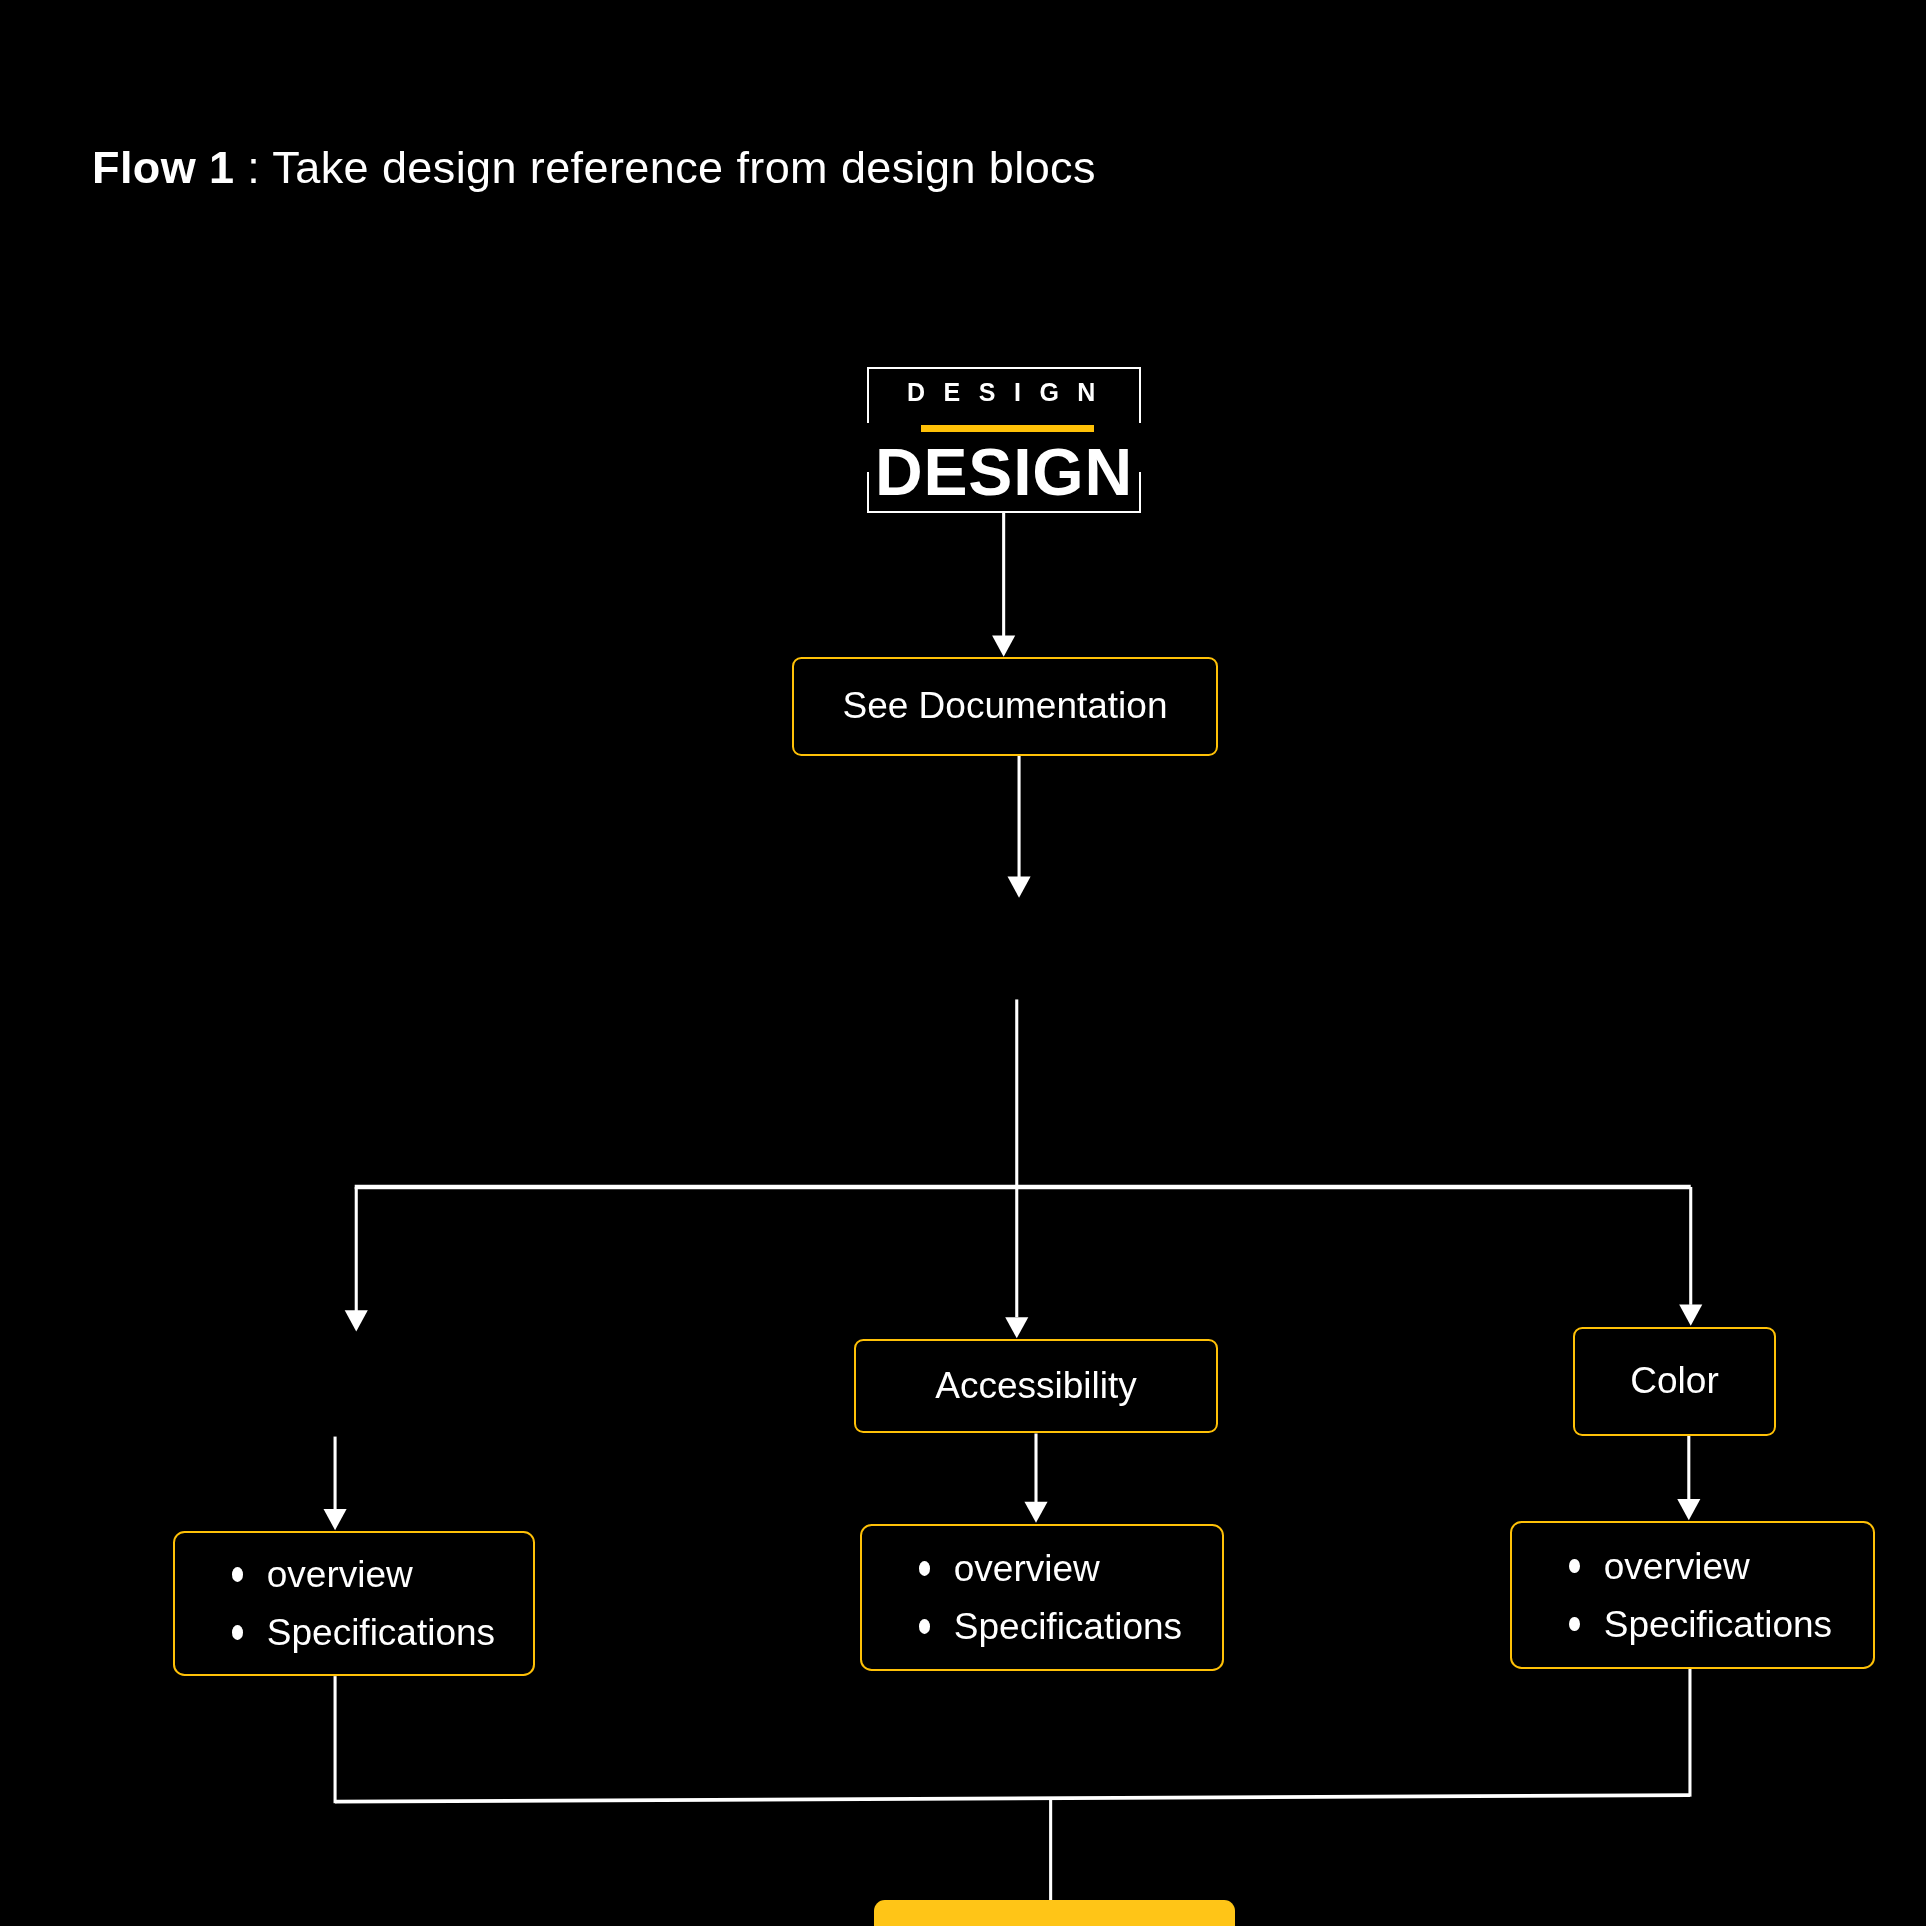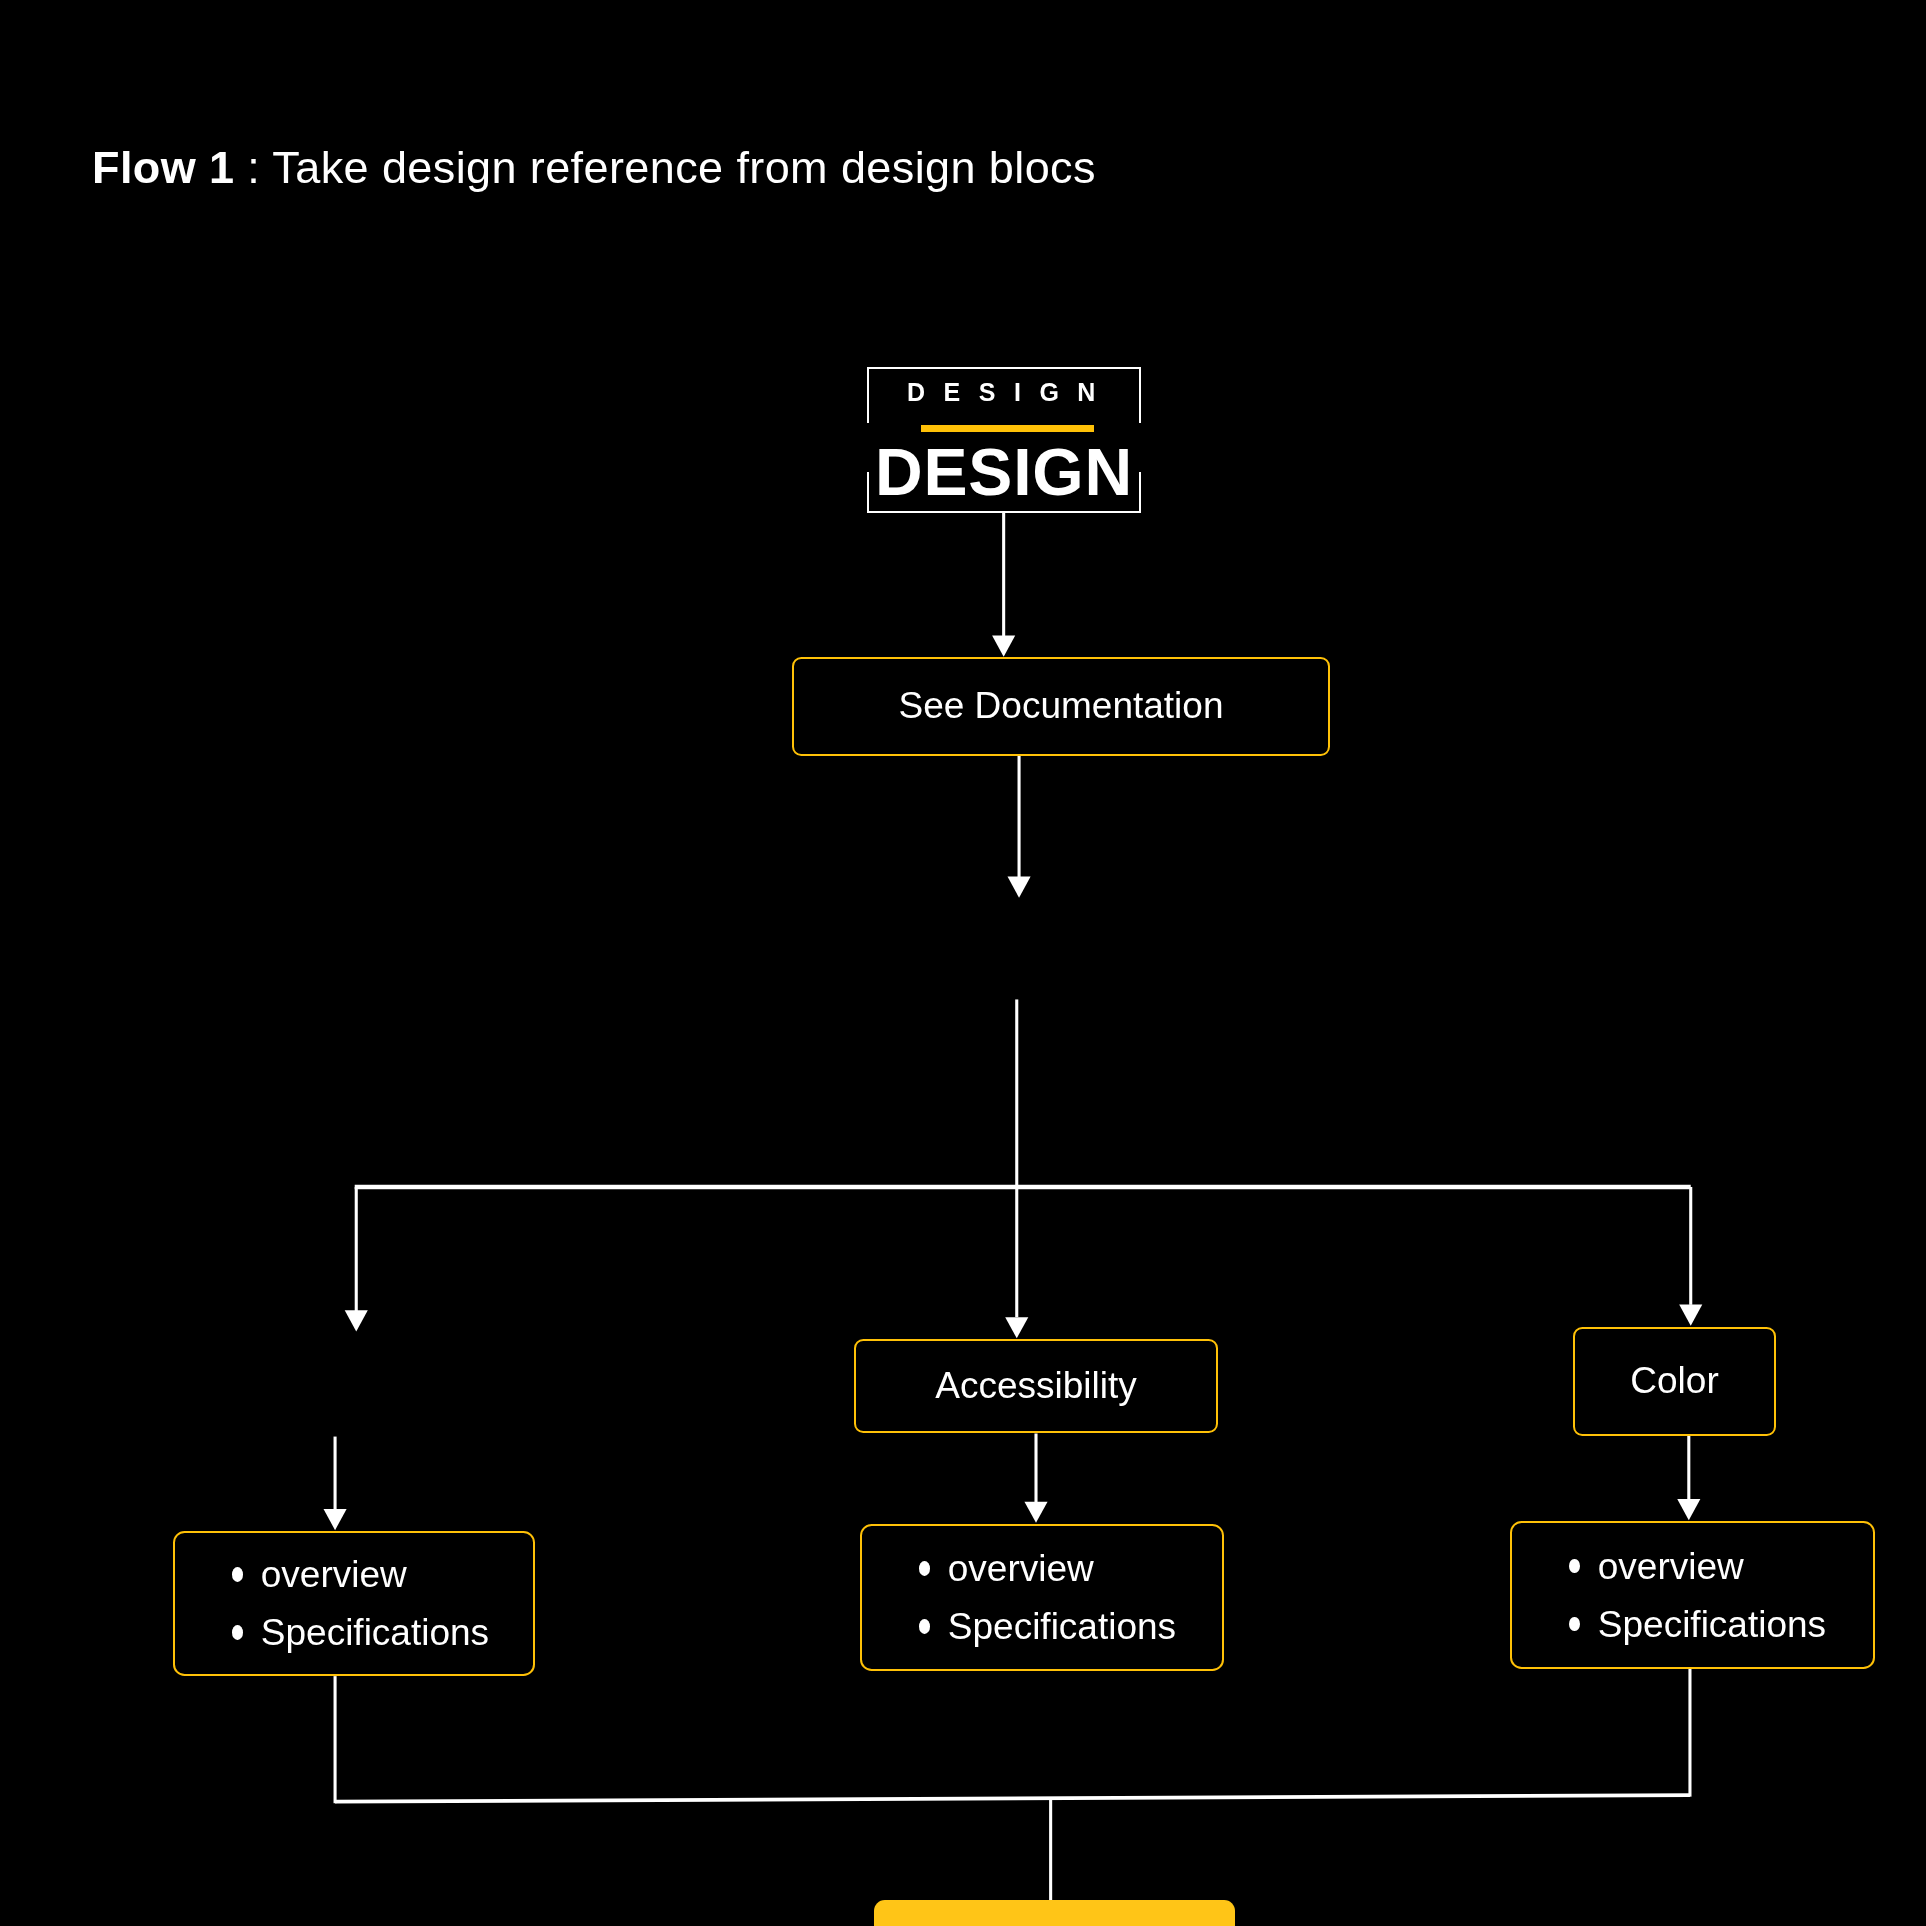--- a/index.html
+++ b/index.html
@@ -48,38 +48,38 @@
 
   
   .node{
     position:absolute;box-sizing:border-box;
     display:flex;align-items:center;justify-content:center;
     border:2.7px solid var(--accent-yellow);border-radius:9.2px;
     background:var(--background);
     color:var(--text-white);font-size:37px;line-height:1.2;
     text-align:center;
   }
-  .node.see-doc{left:792px;top:657px;width:538px;height:99px;}
+  .node.see-doc{left:792px;top:657px;width:426px;height:99px;}
   .node.guidelines{left:854px;top:898px;width:313px;height:102px;}
   .node.grids{left:222px;top:1332px;width:207px;height:104px;}
   .node.accessibility{left:854px;top:1339px;width:364px;height:94px;}
   .node.color{left:1573px;top:1327px;width:203px;height:109px;}
 
   
   .details{
     position:absolute;box-sizing:border-box;
     display:flex;flex-direction:column;justify-content:center;align-items:flex-start;
     row-gap:21px;padding:7.7px 15.4px 7.7px 57px;
     border:2.7px solid var(--accent-yellow);border-radius:11.6px;
     background:var(--background);
   }
   .details.grids-details{left:173px;top:1531px;width:362px;height:145px;}
   .details.accessibility-details{left:860px;top:1524px;width:364px;height:147px;}
   .details.color-details{left:1510px;top:1521px;width:365px;height:148px;}
-  .bullet-row{display:flex;align-items:center;column-gap:18px;color:var(--text-white);font-size:37px;line-height:1;}
+  .bullet-row{display:flex;align-items:center;column-gap:24px;color:var(--text-white);font-size:37px;line-height:1;}
   .dot{width:10.8px;height:14.6px;border-radius:50%;background:var(--line-white);flex:none;}
 
   
   .node.reference{
     left:874px;top:1900px;width:361px;height:99px;
     background:var(--fill-yellow);border:none;border-radius:10.8px;
     color:var(--text-dark);
   }
 </style>
 </head>

